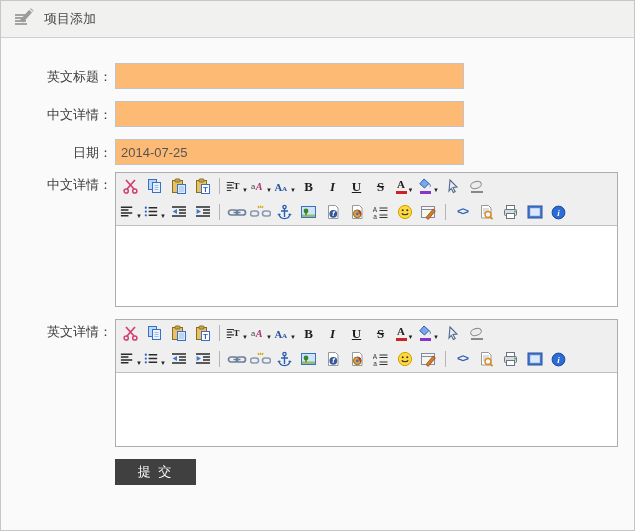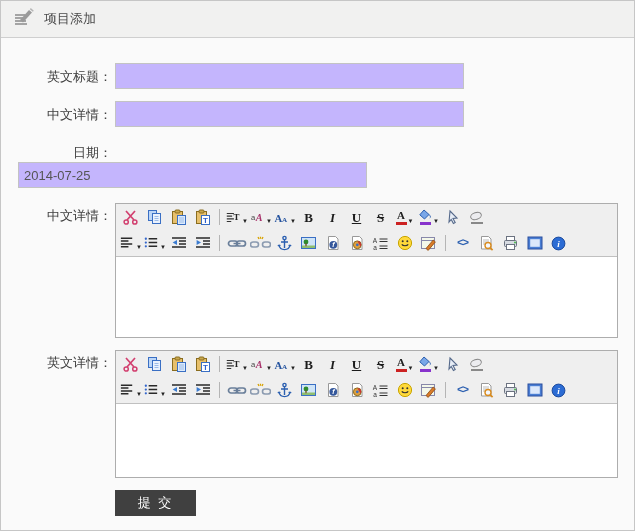--- a/index.html
+++ b/index.html
@@ -2,31 +2,31 @@
 <html><head>
 <meta charset="utf-8">
 <style>
   html,body{margin:0;padding:0;background:#e9e9e9;}
   body{font-family:"Liberation Sans","DejaVu Sans",sans-serif;}
   .page{width:633px;height:529px;background:#fafafa;border:1px solid #c6c6c6;overflow:hidden;}
   .header{height:37px;background:#f1f1f0;border-bottom:1px solid #cfcfcf;display:flex;align-items:center;padding:8px 12px;gap:9px;box-sizing:border-box;}
   .h-title{font-size:13px;color:#4a4a4a;}
   .form{padding:25px 0 0 14px;}
   .frow{display:flex;margin-bottom:12px;}
-  .frow.tight{margin-bottom:15px;flex-direction:column;}
+  .frow.tight{margin-bottom:7px;}
   .frow.tight2{}
   .flabel{width:97px;flex:none;text-align:right;font-size:13px;color:#404040;padding-top:5px;}
   .flabel.toplab{padding-top:4px;}
   .fctrl{margin-left:3px;}
   
   .selectbox{width:109px;height:24px;box-sizing:border-box;border:1px solid #a9a9a9;background:#fff;display:inline-flex;align-items:center;justify-content:space-between;cursor:default;}
   .select-text{font-size:13px;color:#222;padding-left:4px;white-space:nowrap;}
   .select-btn{width:17px;height:18px;margin-right:1px;border:1px solid #999;background:#f4f4f4;display:flex;align-items:center;justify-content:center;box-sizing:border-box;}
   
-  .tinput{width:349px;height:26px;box-sizing:border-box;border:1px solid #c3c3c3;background:#c4b5fd;font-family:"Liberation Sans","DejaVu Sans",sans-serif;font-size:13px;color:#555;padding:0 5px;outline:none;}
+  .tinput{width:349px;height:26px;box-sizing:border-box;border:1px solid #c3c3c3;background:#fdba74;font-family:"Liberation Sans","DejaVu Sans",sans-serif;font-size:13px;color:#555;padding:0 5px;outline:none;}
   
   .editor{width:503px;box-sizing:border-box;border:1px solid #adadad;background:#efefef;}
   .toolbar-row{height:26px;display:flex;align-items:center;padding:0 3px;gap:1px;}
   .editor-body{background:#fff;border-top:1px solid #c0c0c0;}
   .editor-cn .editor-body{height:80px;}
   .editor-en .editor-body{height:73px;}
   .tbi{width:23px;height:21px;display:flex;align-items:center;justify-content:center;cursor:pointer;flex:none;}
   .tbsep{width:1px;height:16px;background:#b5b5b5;margin:0 4px;flex:none;}
   .gB,.gI,.gU,.gS{font-family:"Liberation Serif","DejaVu Serif",serif;font-weight:700;font-size:13px;color:#1c1c1c;line-height:1;}
   .gI{font-style:italic;}

